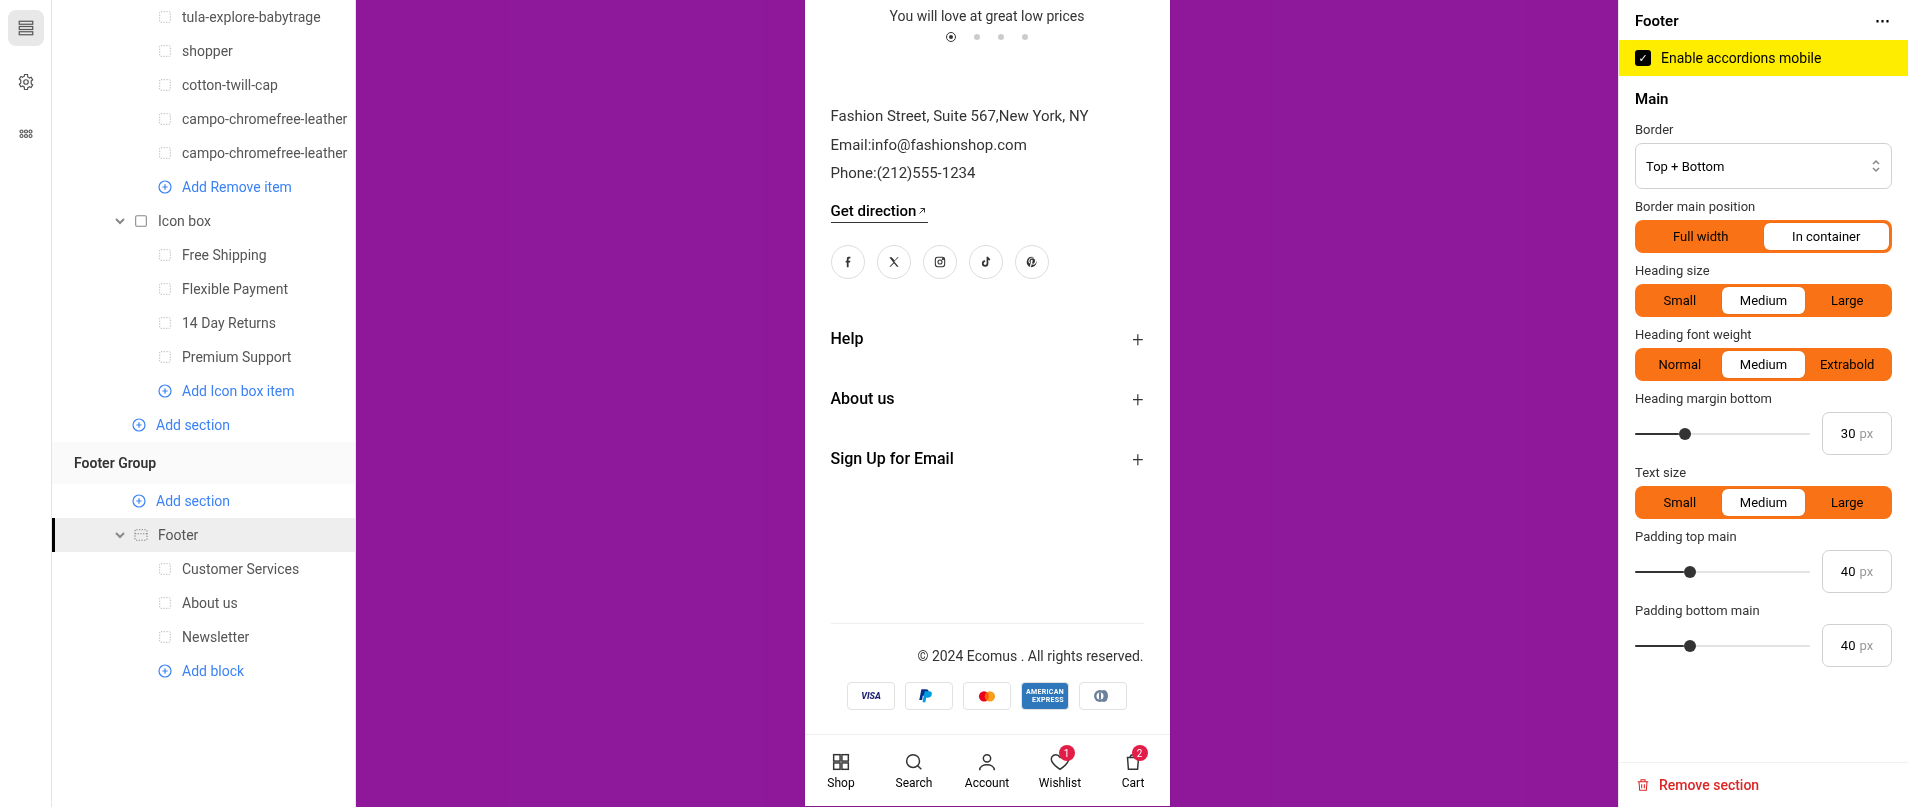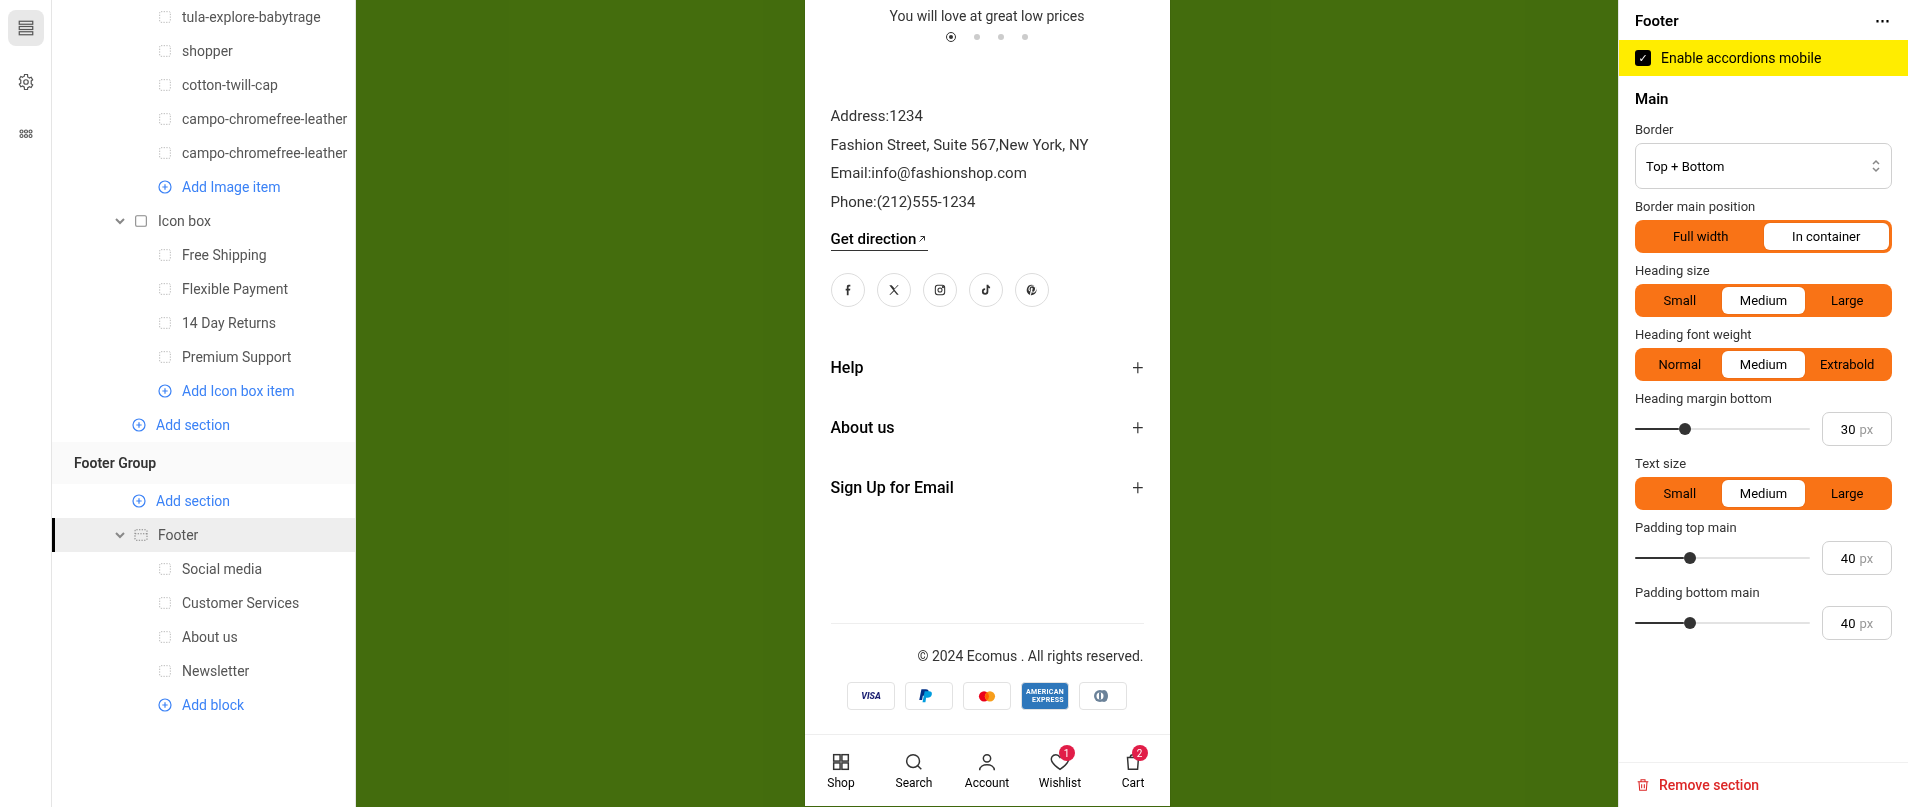--- a/index.html
+++ b/index.html
@@ -24,21 +24,21 @@
 .chev { width: 16px; height: 16px; margin: 0 4px; display:flex;align-items:center;justify-content:center; }
 .chev svg { width:10px; height:10px; stroke:#888; fill:none; stroke-width:2; }
 .plus-circle svg { stroke:#3b82f6; }
 .dashed-rect svg rect { stroke:#999; stroke-dasharray:2 2; fill:none; }
 .sel-bar { position:absolute; left:0; top:0; bottom:0; width:3px; background:#000; }
 
 
 .sidebar-dim { position:absolute; left:52px; top:0; width:304px; height:100%; background:rgba(0,0,0,0.05); pointer-events:none; z-index:1; }
 
 
-.canvas { position:absolute; left:356px; top:0; right:290px; height:100%; background:#4d7c0f; display:flex; justify-content:center; }
+.canvas { position:absolute; left:356px; top:0; right:290px; height:100%; background:#a21caf; display:flex; justify-content:center; }
 .canvas-dim { position:absolute; inset:0; background:rgba(0,0,0,0.12); pointer-events:none; z-index:1; }
 .phone { width: 365px; background:#fff; margin-top:0; position:relative; z-index:2; display:flex; flex-direction:column; height: 806px; box-shadow:0 0 0 1px rgba(0,0,0,0.05); }
 .hero { text-align:center; padding:8px 20px 18px; color:#333; font-size:14px; }
 .dots { display:flex; justify-content:center; gap:18px; margin-top:10px; }
 .dot { width:6px; height:6px; border-radius:50%; background:#ccc; }
 .dot.active { width:10px;height:10px;border:1px solid #333; background:transparent; position:relative; top:-2px;}
 .dot.active::after{content:"";position:absolute;inset:2px;border-radius:50%;background:#333;}
 
 .footer-block { padding: 40px 26px 24px; flex:1; display:flex; flex-direction:column; }
 .addr { font-size:15px; line-height:1.9; color:#333; }
@@ -75,21 +75,21 @@
 .rp-label { font-size:13px; color:#333; margin:10px 0 6px; }
 .rp-select { width:100%; height:46px; border:1px solid #d0d0d0; border-radius:7px; padding:0 10px; display:flex; align-items:center; justify-content:space-between; cursor:pointer; font-size:13px;}
 .seg { display:flex; background:#f97316; border-radius:8px; padding:3px; }
 .seg-btn { flex:1; text-align:center; padding:6px 0; font-size:13px; border-radius:6px; cursor:pointer;}
 .seg-btn.on { background:#fff; box-shadow:0 0 0 1px rgba(0,0,0,0.04);}
 .slider-row { display:flex; align-items:center; gap:12px; margin-top:6px;}
 .slider { flex:1; height:20px; position:relative; }
 .slider-track{position:absolute;top:9px;left:0;right:0;height:2px;background:#e3e3e3;border-radius:2px;}
 .slider-fill{position:absolute;top:9px;left:0;height:2px;background:#333;border-radius:2px;}
 .slider-thumb{position:absolute;top:4px;width:12px;height:12px;border-radius:50%;background:#333;cursor:pointer;}
-.numbox{width:70px;height:34px;border:1px solid #d0d0d0;border-radius:7px;display:flex;align-items:center;justify-content:center;font-size:13px;gap:4px;}
+.numbox{width:70px;height:43px;border:1px solid #d0d0d0;border-radius:7px;display:flex;align-items:center;justify-content:center;font-size:13px;gap:4px;}
 .numbox .unit{color:#999;}
 .rp-remove { color:#dc2626; display:flex; align-items:center; gap:8px; padding:14px 16px; border-top:1px solid #f0f0f0; cursor:pointer; font-weight:500;}
 .rp-remove svg{width:16px;height:16px;stroke:#dc2626;fill:none;stroke-width:1.6;}
 </style>
 </head>
 <body>
 
 <div class="rail">
   <div class="rail-btn active">
       <svg viewBox="0 0 24 24">
@@ -161,21 +161,21 @@
         </span>
         <span>campo-chromefree-leather</span>
       </div>
     <div class="tree-row add" style="padding-left:104px">
         <span class="tree-ic plus-circle">
           <svg viewBox="0 0 24 24" fill="none" stroke-width="1.8">
             <circle cx="12" cy="12" r="9"></circle>
             <path d="M12 8v8M8 12h8"></path>
           </svg>
         </span>
-        <span>Add Image item</span>
+        <span>Add Remove item</span>
       </div>
 
     <div class="tree-row" style="padding-left:56px">
       <span class="chev">
           <svg viewBox="0 0 10 10">
             <path d="M1 3l4 4 4-4"></path>
           </svg>
         </span>
       <span class="tree-ic">
           <svg viewBox="0 0 24 24" fill="none" stroke="#888" stroke-width="1.6">
@@ -257,28 +257,20 @@
           </svg>
         </span>
       <span class="tree-ic">
           <svg viewBox="0 0 24 24" fill="none" stroke="#888" stroke-width="1.6" stroke-dasharray="2 2">
             <rect x="3" y="4" width="18" height="16" rx="2"></rect>
             <line x1="3" y1="10" x2="21" y2="10"></line>
           </svg>
         </span>
       <span>Footer</span>
     </div>
-    <div class="tree-row" style="padding-left:104px">
-        <span class="tree-ic dashed-rect">
-          <svg viewBox="0 0 24 24">
-            <rect x="4" y="4" width="16" height="16" rx="2"></rect>
-          </svg>
-        </span>
-        <span>Social media</span>
-      </div>
     <div class="tree-row" style="padding-left:104px">
         <span class="tree-ic dashed-rect">
           <svg viewBox="0 0 24 24">
             <rect x="4" y="4" width="16" height="16" rx="2"></rect>
           </svg>
         </span>
         <span>Customer Services</span>
       </div>
     <div class="tree-row" style="padding-left:104px">
         <span class="tree-ic dashed-rect">
@@ -317,21 +309,20 @@
       <div class="dots">
         <span class="dot active"></span>
         <span class="dot"></span>
         <span class="dot"></span>
         <span class="dot"></span>
       </div>
     </div>
 
     <div class="footer-block">
       <div class="addr">
-        <div><span>Address:</span><span>1234</span></div>
         <div>Fashion Street, Suite 567,New York, NY</div>
         <div><span>Email:</span><span>info@fashionshop.com</span></div>
         <div><span>Phone:</span><span>(212)555-1234</span></div>
       </div>
       <div><span class="get-dir">
             <span>Get direction</span>
             <svg viewBox="0 0 24 24" width="12" height="12" fill="none" stroke="#333" stroke-width="2">
               <path d="M7 17L17 7M9 7h8v8"></path>
             </svg>
           </span></div>

